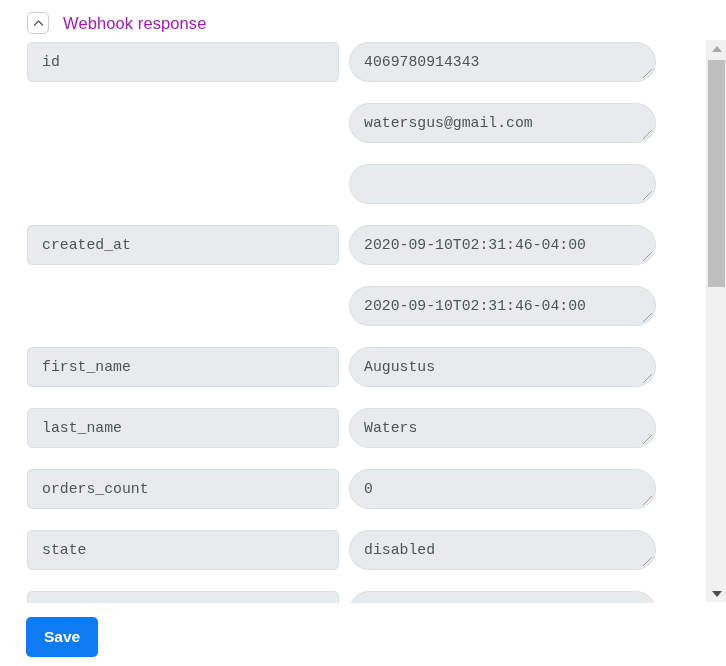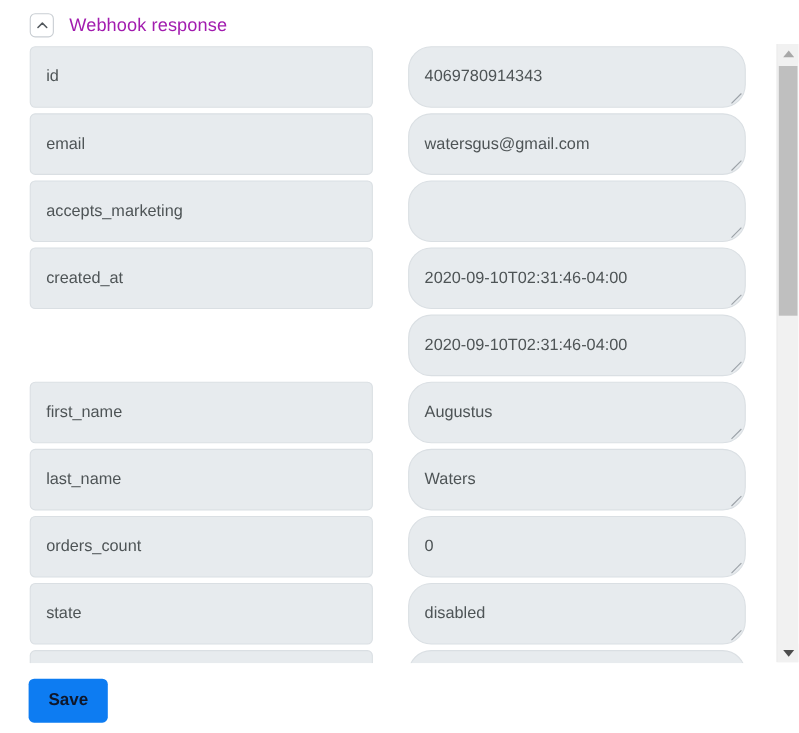--- a/index.html
+++ b/index.html
@@ -67,40 +67,40 @@
   }
 
   .kv-row {
     position: relative;
     height: 61px;
   }
 
   .field {
     position: absolute;
     top: 0;
-    height: 56px;
+    height: 40px;
     background: #e7ebee;
     border: 1px solid #dadfe3;
     border-radius: 5px;
-    font-family: Liberation Sans, sans-serif;
+    font-family: Liberation Mono, monospace;
     font-size: 14.8px;
     color: #4e5456;
     padding: 0 14px;
     display: flex;
     align-items: center;
     white-space: nowrap;
     overflow: hidden;
     cursor: text;
   }
   .field.key {
     left: 27px;
     width: 312px;
   }
   .field.val {
-    left: 371px;
+    left: 349px;
     width: 307px;
     border-radius: 21px;
   }
 
   
   .grip {
     position: absolute;
     right: 2px;
     bottom: 2px;
     width: 13px;
@@ -157,21 +157,21 @@
     height: 63px;
     background: #ffffff;
   }
   .save-button {
     position: absolute;
     left: 26px;
     top: 14px;
     min-width: 72px;
     height: 40px;
     background: #0d7cf2;
-    color: #0f172a;
+    color: #ffffff;
     border: none;
     border-radius: 5px;
     font-family: "Liberation Sans", sans-serif;
     font-size: 15.5px;
     font-weight: 700;
     cursor: pointer;
     padding: 0 18px;
   }
 
   .page-edge {
@@ -200,28 +200,26 @@
   <div class="scroll-viewport">
     <div class="rows-area" id="rows-area">
         <div class="kv-row">
           <div class="field key">id</div>
           <div class="field val">4069780914343<span class="grip"><svg width="13" height="13" viewBox="0 0 13 13" aria-hidden="true">
                 <line x1="12" y1="3" x2="3" y2="12" stroke="#9aa0a6" stroke-width="1"></line>
                 <line x1="12" y1="7.5" x2="7.5" y2="12" stroke="#9aa0a6" stroke-width="1"></line>
               </svg></span></div>
         </div>
         <div class="kv-row">
-          <div class="field key">email</div>
           <div class="field val">watersgus@gmail.com<span class="grip"><svg width="13" height="13" viewBox="0 0 13 13" aria-hidden="true">
                 <line x1="12" y1="3" x2="3" y2="12" stroke="#9aa0a6" stroke-width="1"></line>
                 <line x1="12" y1="7.5" x2="7.5" y2="12" stroke="#9aa0a6" stroke-width="1"></line>
               </svg></span></div>
         </div>
         <div class="kv-row">
-          <div class="field key">accepts_marketing</div>
           <div class="field val">
             <span class="grip"><svg width="13" height="13" viewBox="0 0 13 13" aria-hidden="true">
                 <line x1="12" y1="3" x2="3" y2="12" stroke="#9aa0a6" stroke-width="1"></line>
                 <line x1="12" y1="7.5" x2="7.5" y2="12" stroke="#9aa0a6" stroke-width="1"></line>
               </svg></span>
           </div>
         </div>
         <div class="kv-row">
           <div class="field key">created_at</div>
           <div class="field val">2020-09-10T02:31:46-04:00<span class="grip"><svg width="13" height="13" viewBox="0 0 13 13" aria-hidden="true">

